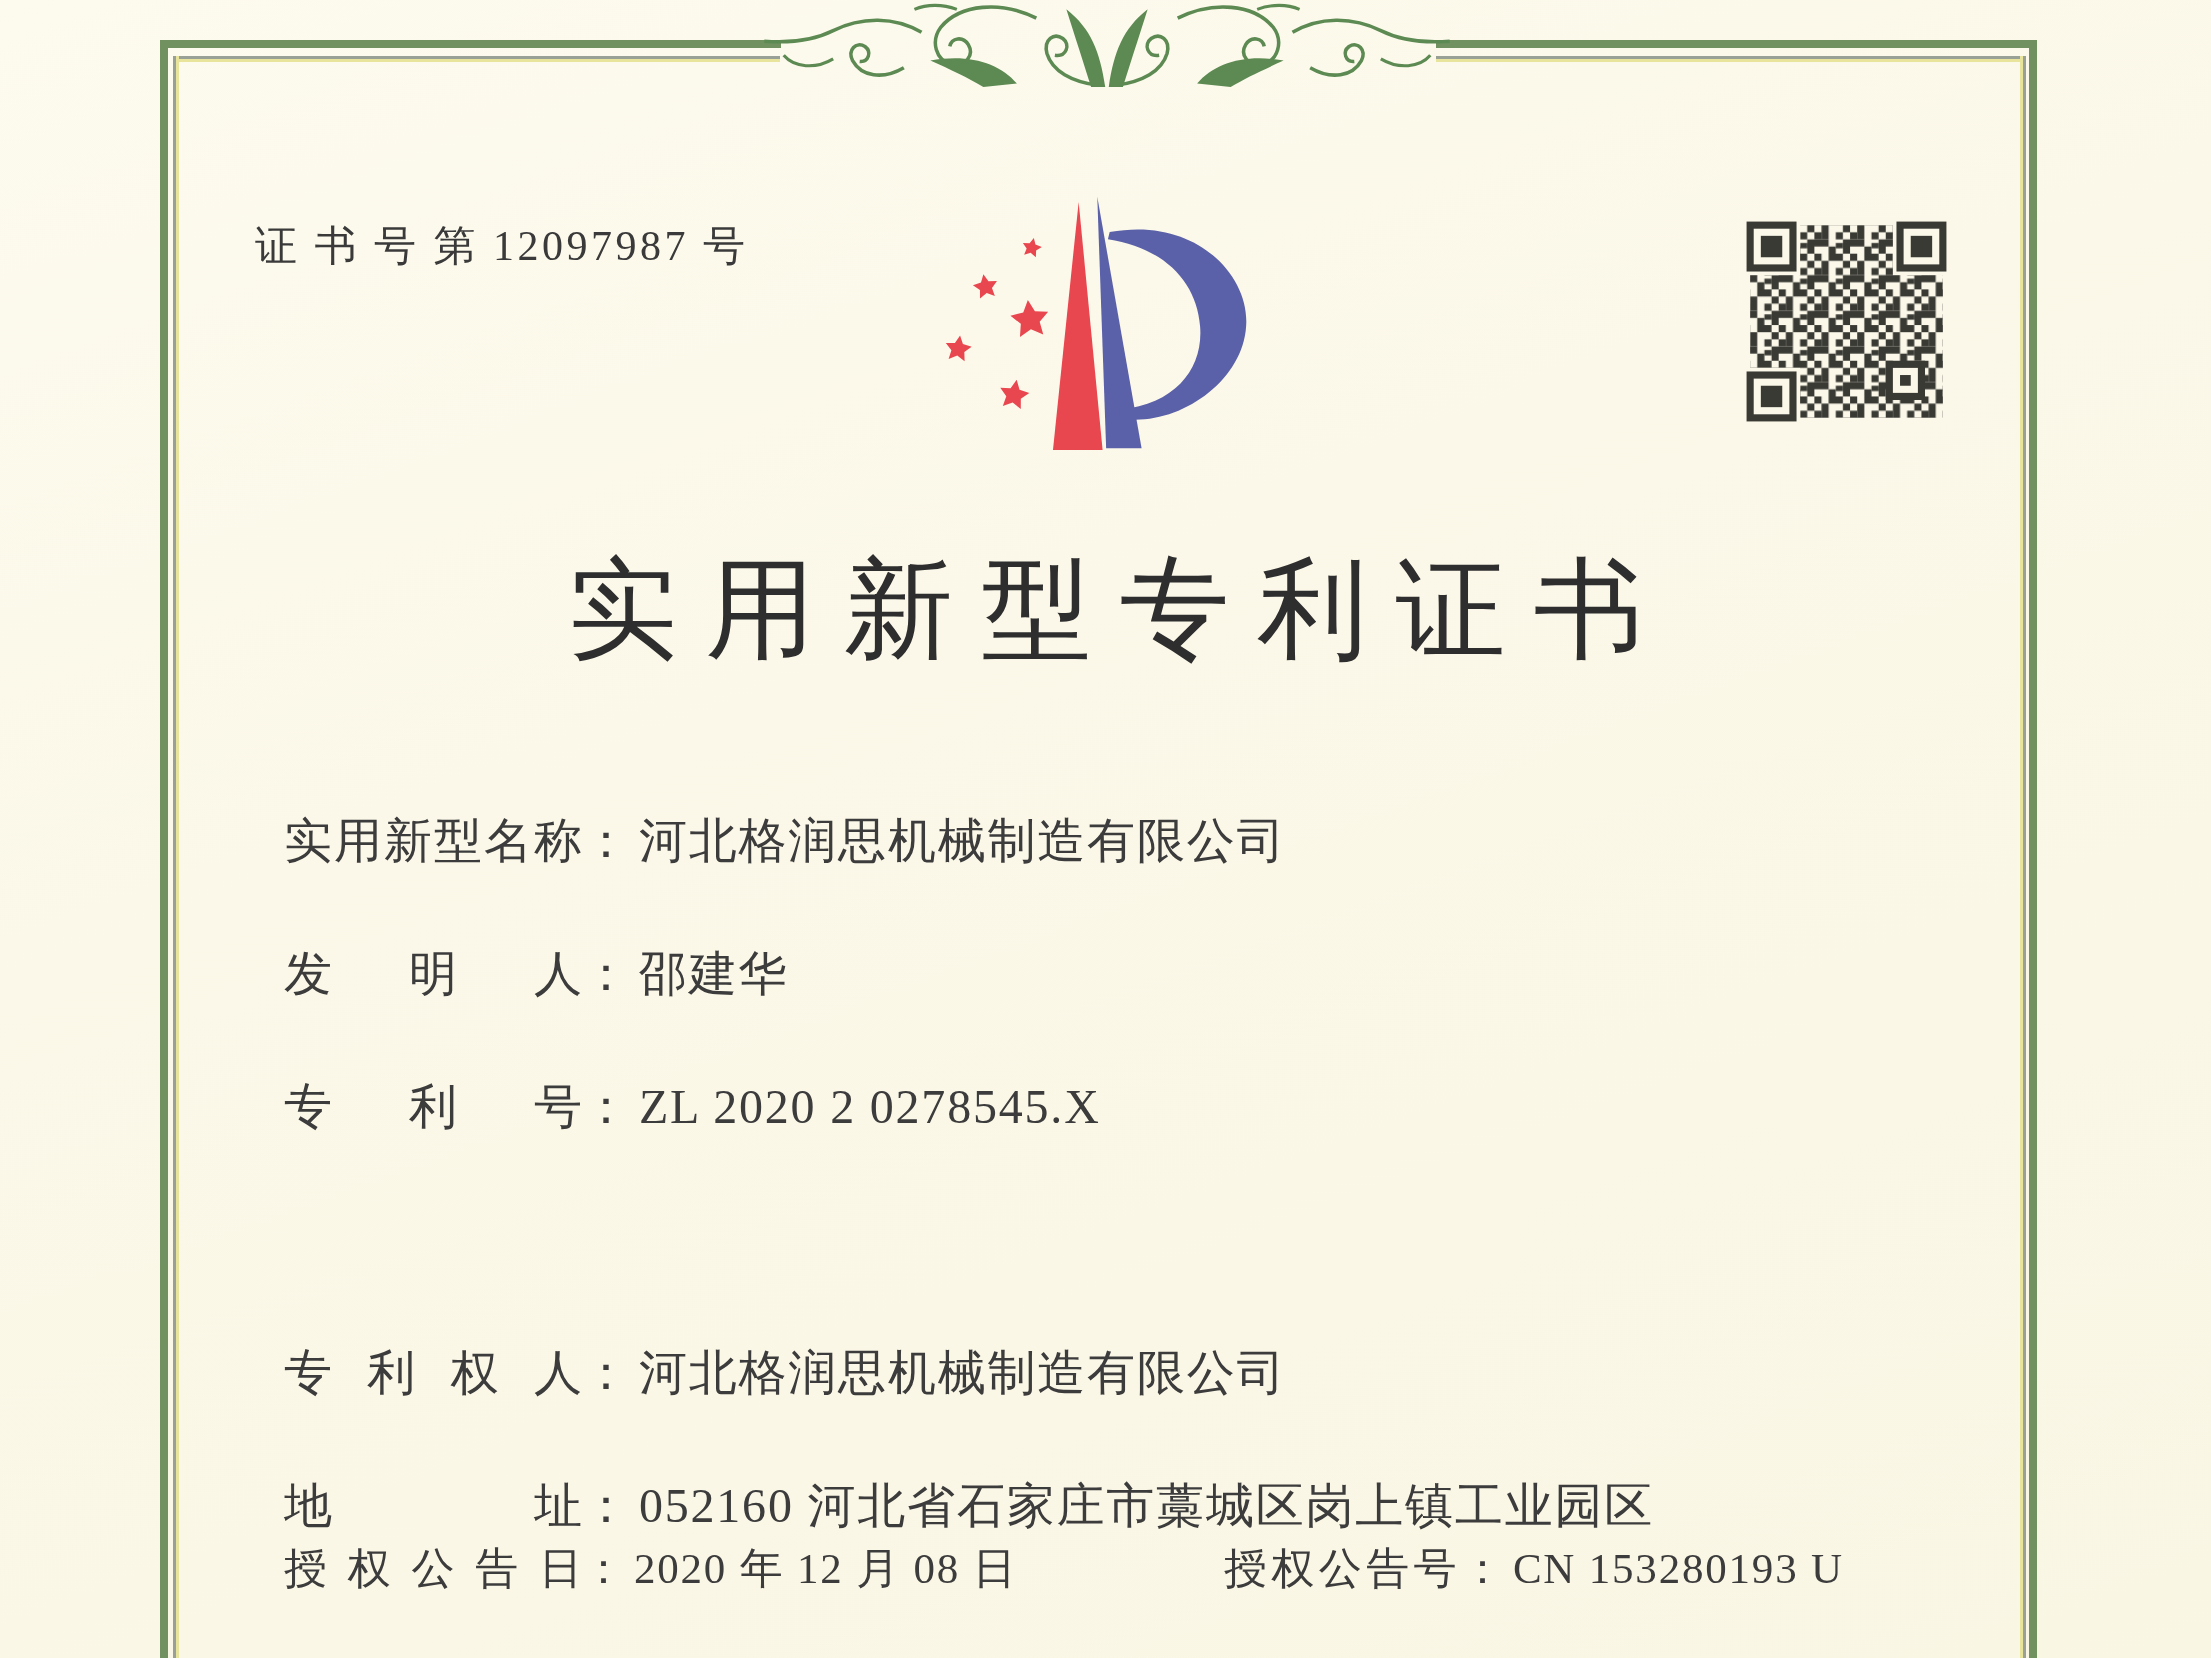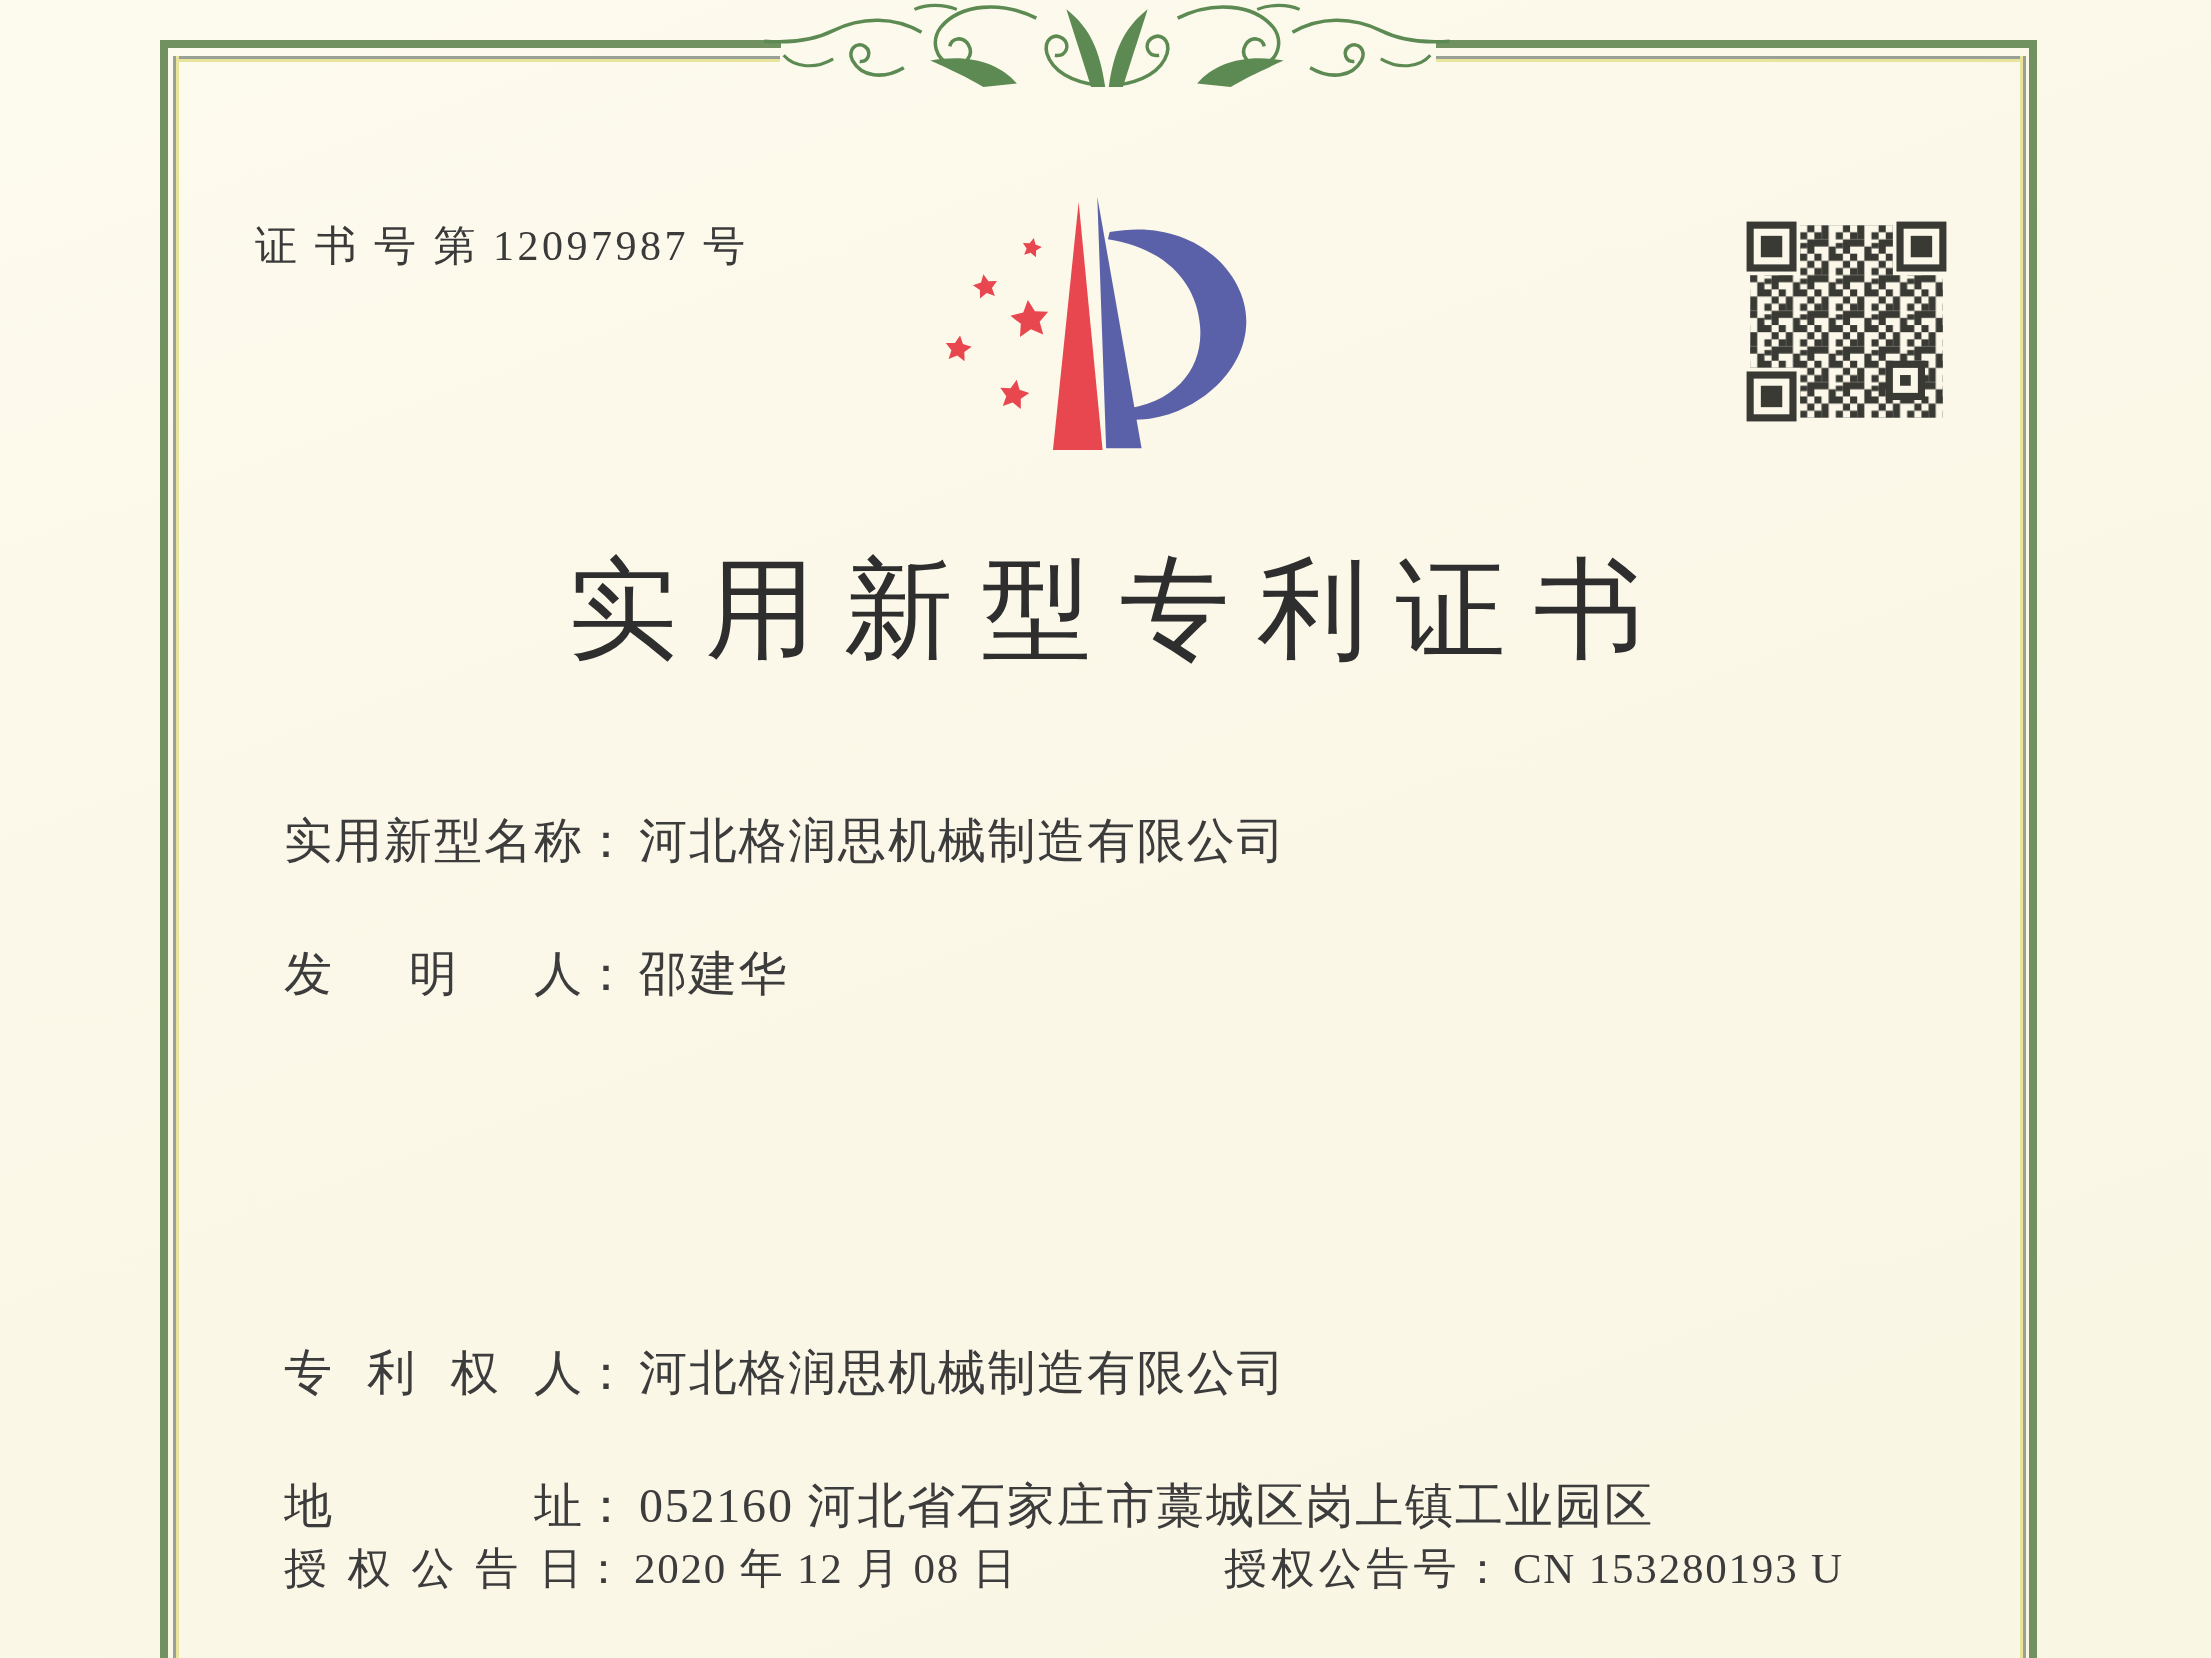--- a/index.html
+++ b/index.html
@@ -154,20 +154,23 @@
   <div class="title">实用新型专利证书</div>
 
   <div class="row r1">
     <span class="flabel">实用新型名称</span><span class="colon">：</span><span class="fvalue">河北格润思机械制造有限公司</span>
   </div>
 
   <div class="row r2">
     <span class="flabel">发明人</span><span class="colon">：</span><span class="fvalue">邵建华</span>
   </div>
 
+  <div class="row r3">
+    <span class="flabel">专利号</span><span class="colon">：</span><span class="fvalue">ZL 2020 2 0278545.X</span>
+  </div>
 
 
   <div class="row r5">
     <span class="flabel">专利权人</span><span class="colon">：</span><span class="fvalue">河北格润思机械制造有限公司</span>
   </div>
 
   <div class="row r6">
     <span class="flabel">地址</span><span class="colon">：</span><span class="fvalue">052160 河北省石家庄市藁城区岗上镇工业园区</span>
   </div>
 

